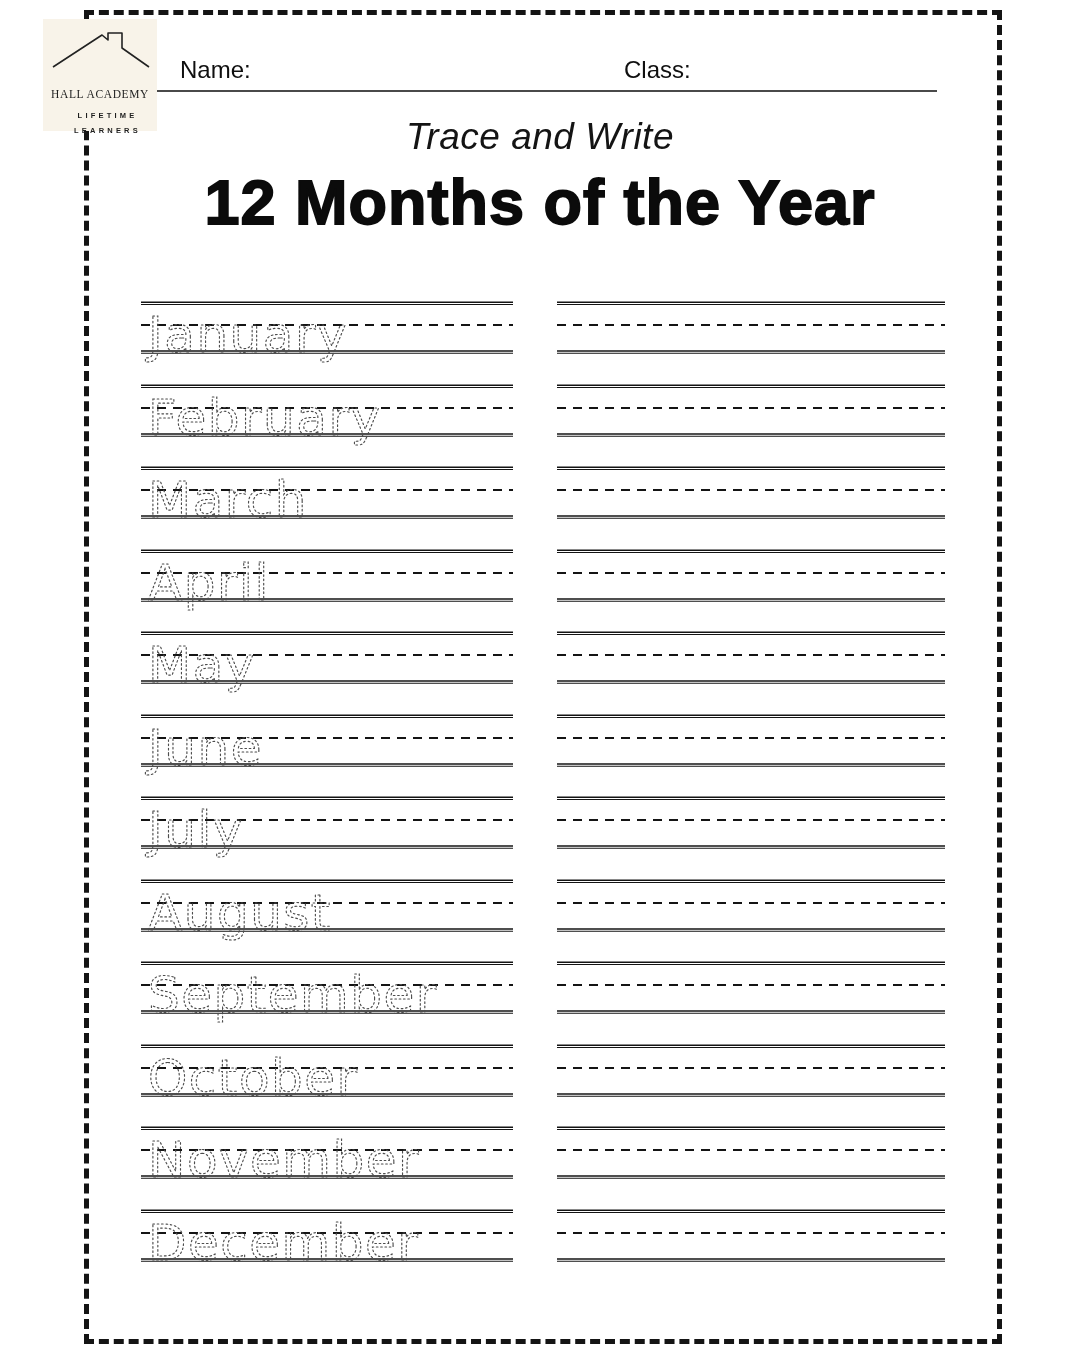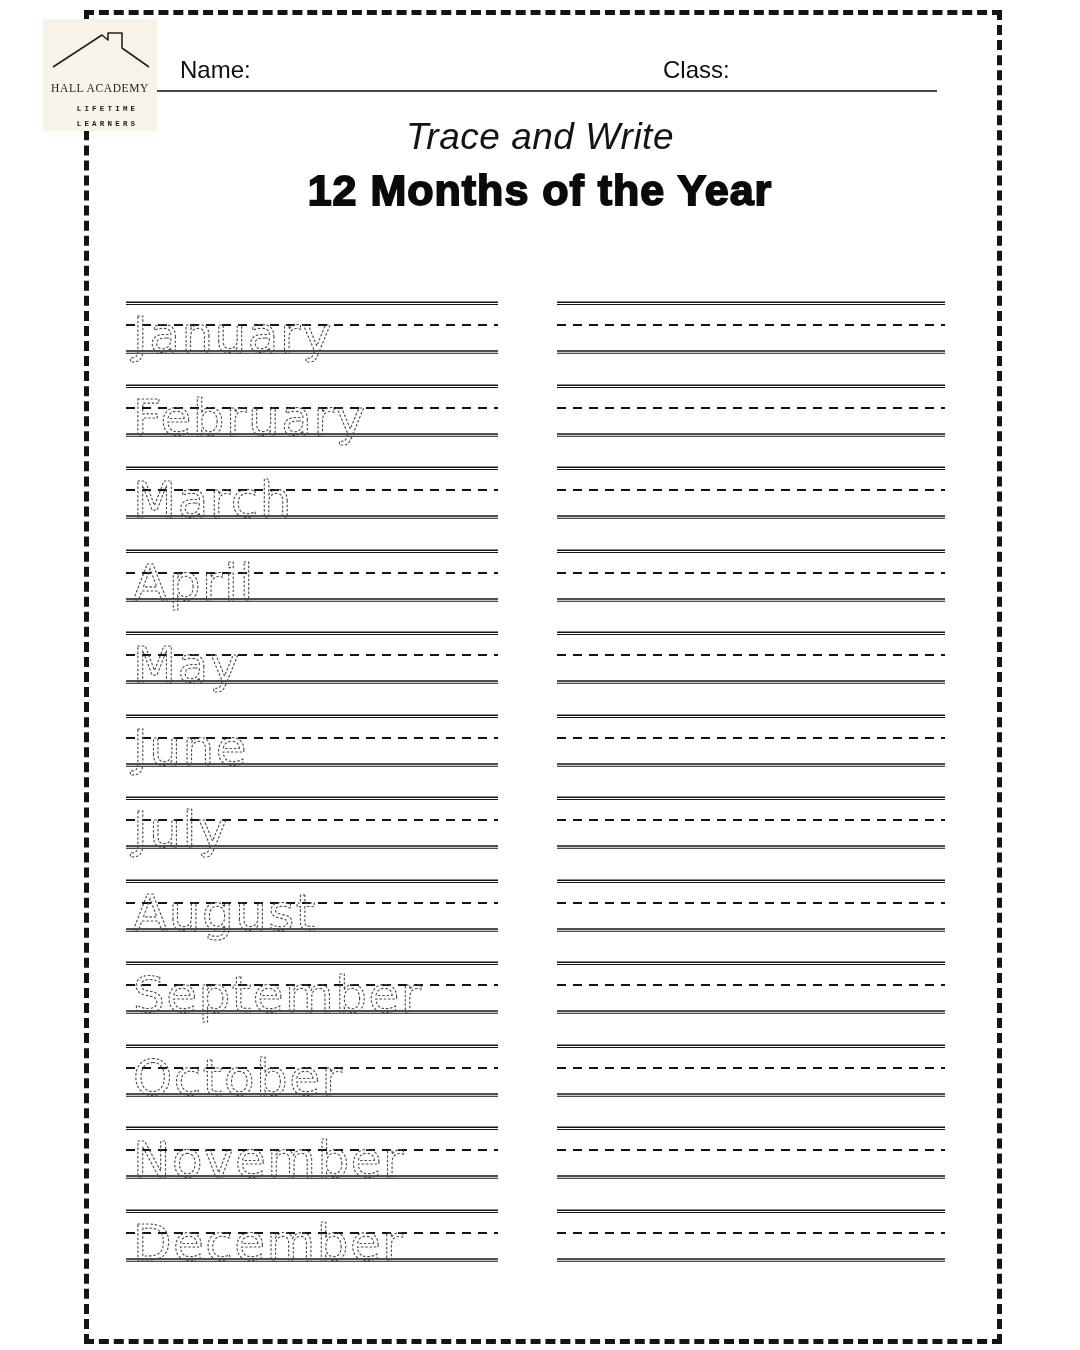--- a/index.html
+++ b/index.html
@@ -11,47 +11,47 @@
     position:absolute;left:84px;top:10px;width:908px;height:1324px;
     border:5px dashed #141414;z-index:1;
   }
   .logo{
     position:absolute;left:43px;top:19px;width:114px;height:112px;
     background:#f8f3e9;z-index:3;text-align:center;
   }
   .logo svg{display:block;margin:10px auto 0 auto;}
   .logo-title{
     font-family:"Liberation Serif",serif;font-size:11.5px;letter-spacing:0.6px;
-    color:#1e1e1e;margin-top:13px;white-space:nowrap;
+    color:#1e1e1e;margin-top:19px;white-space:nowrap;
   }
   .logo-sub{
-    font-family:Liberation Mono, monospace;font-size:7.5px;font-weight:bold;
+    font-family:Liberation Sans, sans-serif;font-size:7.5px;font-weight:bold;
     letter-spacing:3.2px;line-height:11px;color:#1e1e1e;margin-top:10px;
     padding-left:15px;white-space:nowrap;
   }
   .field-label{
     position:absolute;top:56px;font-size:24px;color:#0f0f0f;z-index:2;
   }
   .name-label{left:180px;}
-  .class-label{left:663px;}
+  .class-label{left:624px;}
   .header-line{
     position:absolute;left:157px;top:90px;width:780px;height:0;
     border-top:2px solid #4a4a4a;z-index:2;
   }
   .subtitle{
     position:absolute;left:0;right:0;top:116px;text-align:center;
     font-size:37px;color:#141414;letter-spacing:0.5px;z-index:2;font-style:italic;
   }
   .main-title{
     position:absolute;left:0;right:0;top:166px;text-align:center;
-    font-size:43px;font-weight:bold;color:#0b0b0b;letter-spacing:1px;
+    font-size:63px;font-weight:bold;color:#0b0b0b;letter-spacing:1px;
     -webkit-text-stroke:1.8px #0b0b0b;z-index:2;
   }
   .col{position:absolute;top:301px;z-index:2;}
-  #trace-col{left:126px;width:372px;}
+  #trace-col{left:141px;width:372px;}
   #write-col{left:557px;width:388px;}
   .rowline{display:block;margin-bottom:0.5px;}
   .trace-text{
     font-family:"DejaVu Sans",sans-serif;font-size:50px;letter-spacing:1.5px;
     fill:none;stroke-width:1.15;stroke-dasharray:1.6 2.7;stroke-linecap:round;
   }
 </style>
 </head>
 <body>
 

